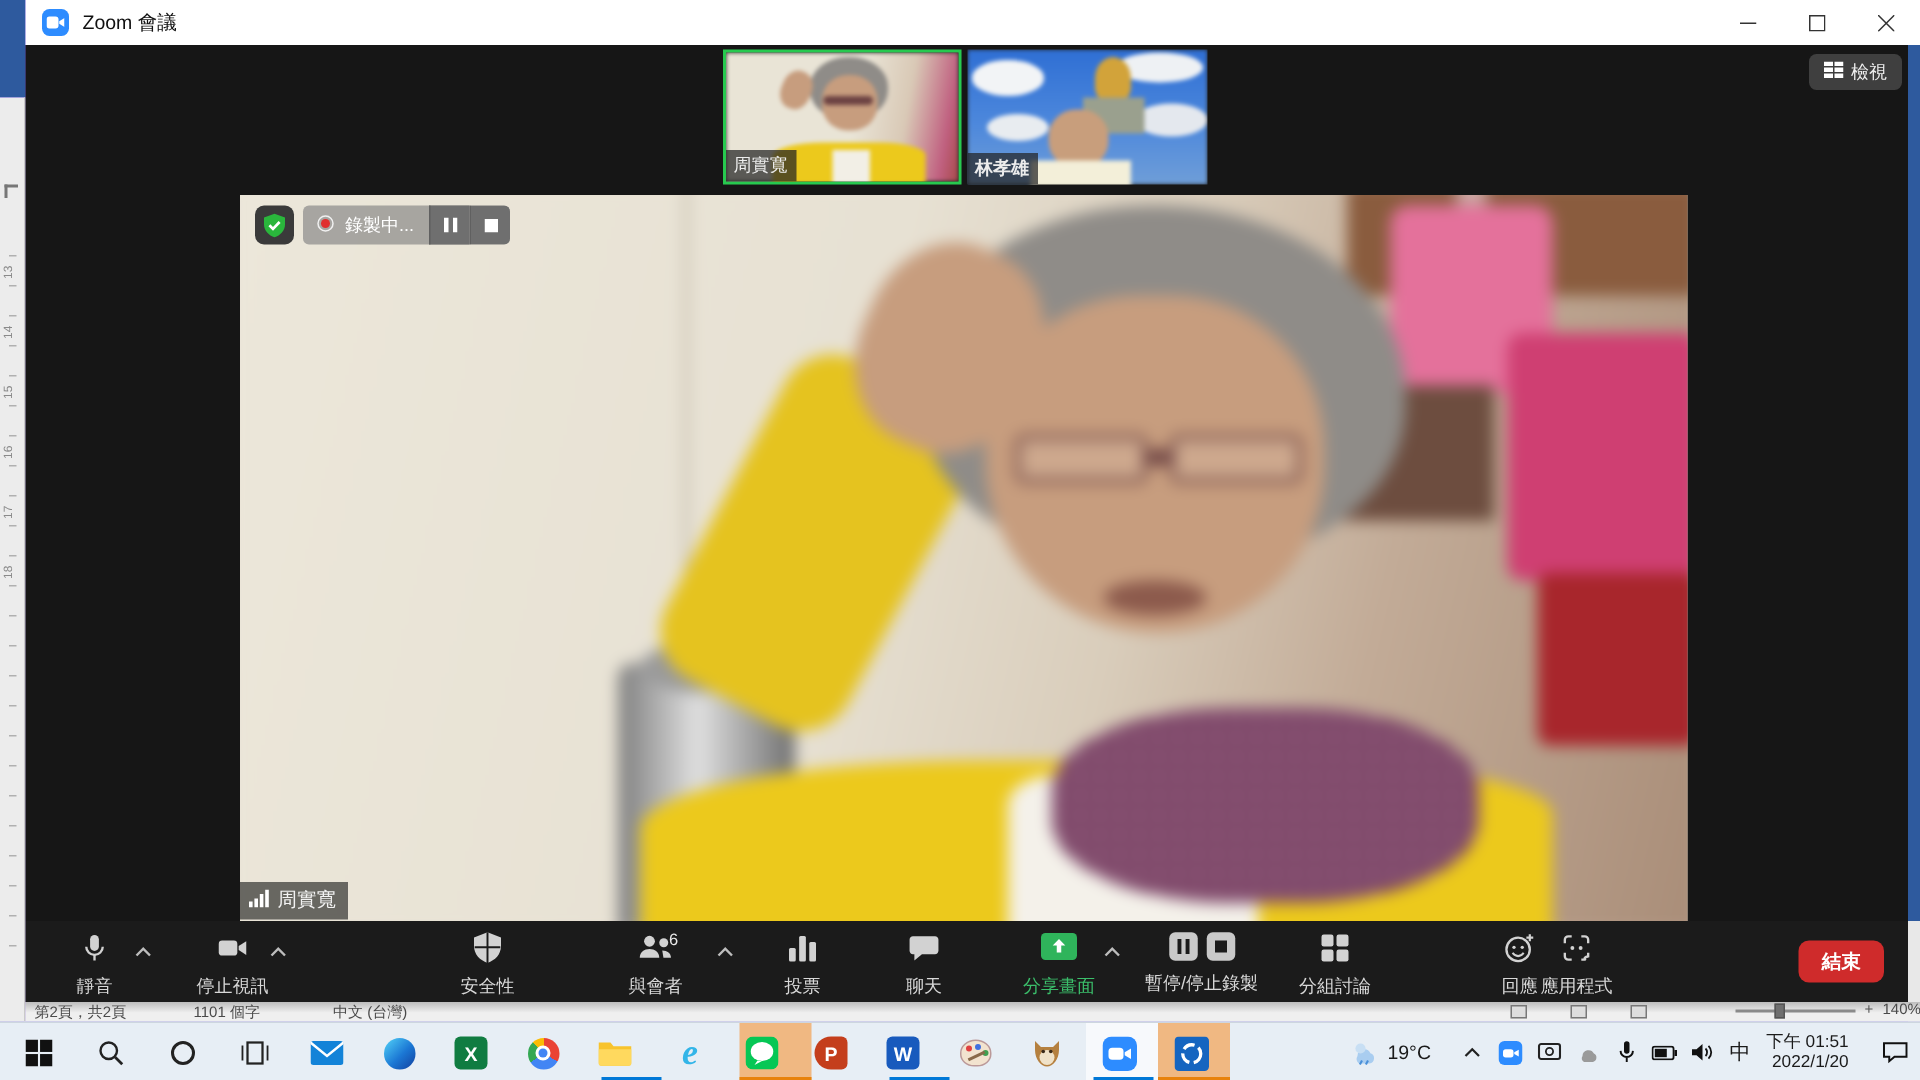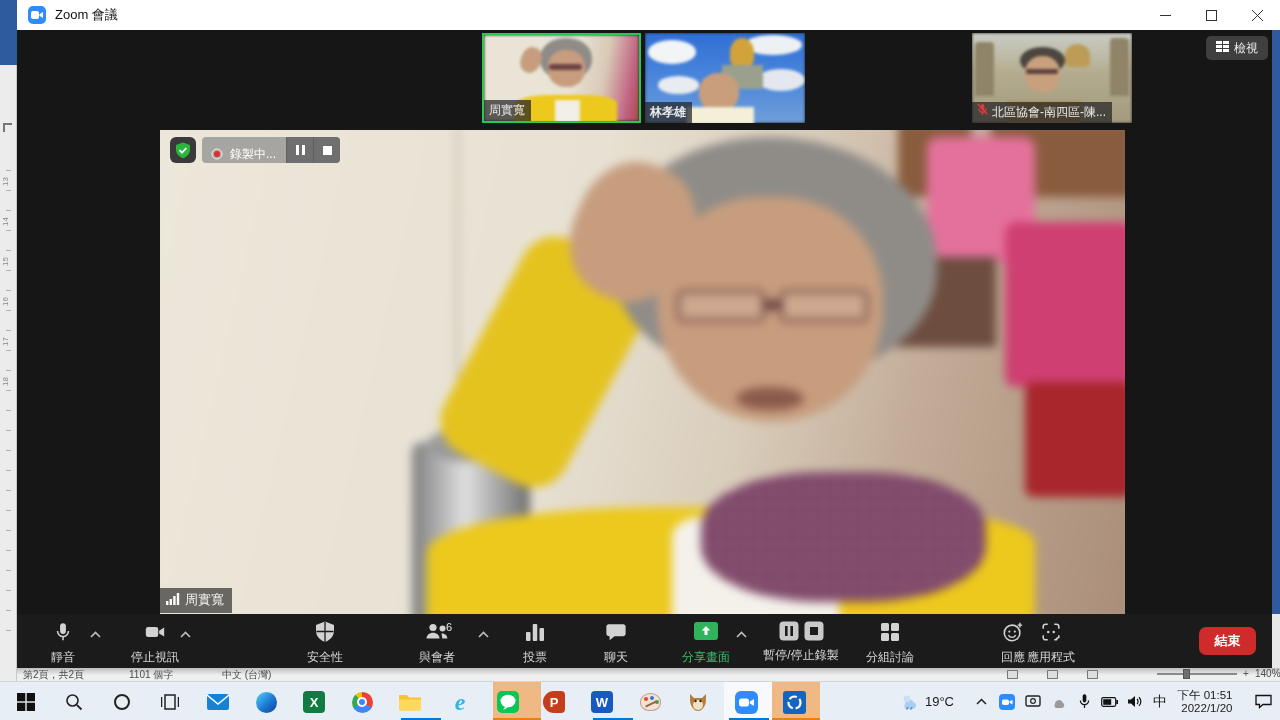--- a/index.html
+++ b/index.html
@@ -35,21 +35,21 @@
   .vid-tag { position:absolute; left:0; bottom:0; background:rgba(35,35,35,.72); color:#ececec; font-size:12px; line-height:18px; padding:1px 6px 2px 5px; white-space:nowrap; display:flex; align-items:center; gap:4px; max-width:100%; overflow:hidden; }
   .bigchar { position:absolute; color:rgba(255,255,255,.6); font-weight:bold; font-size:46px; font-family:"Liberation Serif","DejaVu Serif",serif; }
 
   
   #view-btn { left:1189px; top:6px; width:62px; height:24px; background:#3f3f3f; border-radius:5px; color:#f0f0f0; font-size:12px; display:flex; align-items:center; justify-content:center; gap:5px; }
 
   
   #main-video { left:143px; top:100px; width:965px; height:484px; background:#d8d0c2; overflow:hidden; }
   #mv-blur { position:absolute; inset:-8px; filter:blur(5px); }
   #rec-shield { left:10px; top:7px; width:26px; height:26px; background:#3a3a3a; border-radius:6px; display:flex; align-items:center; justify-content:center; }
-  #rec-pill { left:42px; top:7px; height:26px; background:rgba(130,130,130,.65); border-radius:4px; display:flex; align-items:flex-end; color:#fff; font-size:12px; padding:0 0 0 9px; }
+  #rec-pill { left:42px; top:7px; height:26px; background:rgba(130,130,130,.65); border-radius:4px; display:flex; align-items:center; color:#fff; font-size:12px; padding:0 0 0 9px; }
   #rec-pill .rec-label { margin:0 10px 0 7px; }
   .rec-btn { width:27px; height:26px; background:#6f6f6f; display:flex; align-items:center; justify-content:center; border-left:1px solid rgba(90,90,90,.7); }
   .rec-btn:last-child { border-radius:0 4px 4px 0; }
   #mv-tag { left:0; bottom:1px; background:rgba(60,60,58,.75); color:#f2f2f2; font-size:13px; padding:3px 8px 4px 6px; display:flex; align-items:center; gap:5px; position:absolute; }
 
   
   .sh { position:absolute; }
 
   
   #toolbar { left:17px; top:614px; width:1255px; height:54px; background:#1b1b1b; }
@@ -182,43 +182,20 @@
         <div class="sh" style="left:48%;top:36%;width:26%;height:26%;background:#9aa08e;"></div>
         <div class="sh" style="left:34%;top:44%;width:25%;height:44%;background:#c89e7c;border-radius:46%;"></div>
         <div class="sh" style="left:26%;top:82%;width:42%;height:20%;background:#f3efd9;"></div>
       </div>
       <div class="vid-tag">
           <span>林孝雄</span>
         </div>
     </div>
 
 
-    <div class="thumb" style="left:955px;width:160px;">
-      <div class="blurwrap" aria-hidden="true">
-        <div class="sh" style="inset:0;background:linear-gradient(180deg,#c9cdc6 0%,#b3ab8e 45%,#a39b7e);"></div>
-        <div class="sh" style="left:2%;top:10%;width:12%;height:60%;background:#8f8468;border-radius:4px 4px 0 0;"></div>
-        <div class="sh" style="left:86%;top:6%;width:12%;height:64%;background:#8f8468;border-radius:4px 4px 0 0;"></div>
-        <div class="sh" style="left:58%;top:12%;width:16%;height:26%;background:#bd9c58;border-radius:50% 50% 20% 20%;"></div>
-        <div class="sh" style="left:30%;top:16%;width:28%;height:30%;background:#4c463e;border-radius:50%;"></div>
-        <div class="sh" style="left:33%;top:26%;width:22%;height:40%;background:#c9a07e;border-radius:46%;"></div>
-        <div class="sh" style="left:34%;top:40%;width:20%;height:6%;background:#5a4040;border-radius:2px;"></div>
-        <div class="sh" style="left:22%;top:76%;width:46%;height:26%;background:#ad8d5c;"></div>
-      </div>
-      <div class="vid-tag">
-        <span>
-          <svg width="11" height="13" viewBox="0 0 12 14">
-              <rect x="4" y="1" width="4" height="7" rx="2" fill="#e03c3c"></rect>
-              <path d="M2 6 a4 4 0 0 0 8 0" fill="none" stroke="#e03c3c" stroke-width="1.4"></path>
-              <line x1="6" y1="10" x2="6" y2="13" stroke="#e03c3c" stroke-width="1.4"></line>
-              <line x1="1" y1="1" x2="11" y2="12" stroke="#e03c3c" stroke-width="1.6"></line>
-            </svg>
-        </span>
-        <span>北區協會-南四區-陳...</span>
-      </div>
-    </div>
 
     <div class="abs" id="view-btn">
       <span>
         <svg width="13" height="11" viewBox="0 0 13 11">
             <rect x="0" y="0" width="6" height="3" fill="#fff"></rect>
             <rect x="7" y="0" width="6" height="3" fill="#fff"></rect>
             <rect x="0" y="4" width="6" height="3" fill="#fff"></rect>
             <rect x="7" y="4" width="6" height="3" fill="#fff"></rect>
             <rect x="0" y="8" width="6" height="3" fill="#fff"></rect>
             <rect x="7" y="8" width="6" height="3" fill="#fff"></rect>

